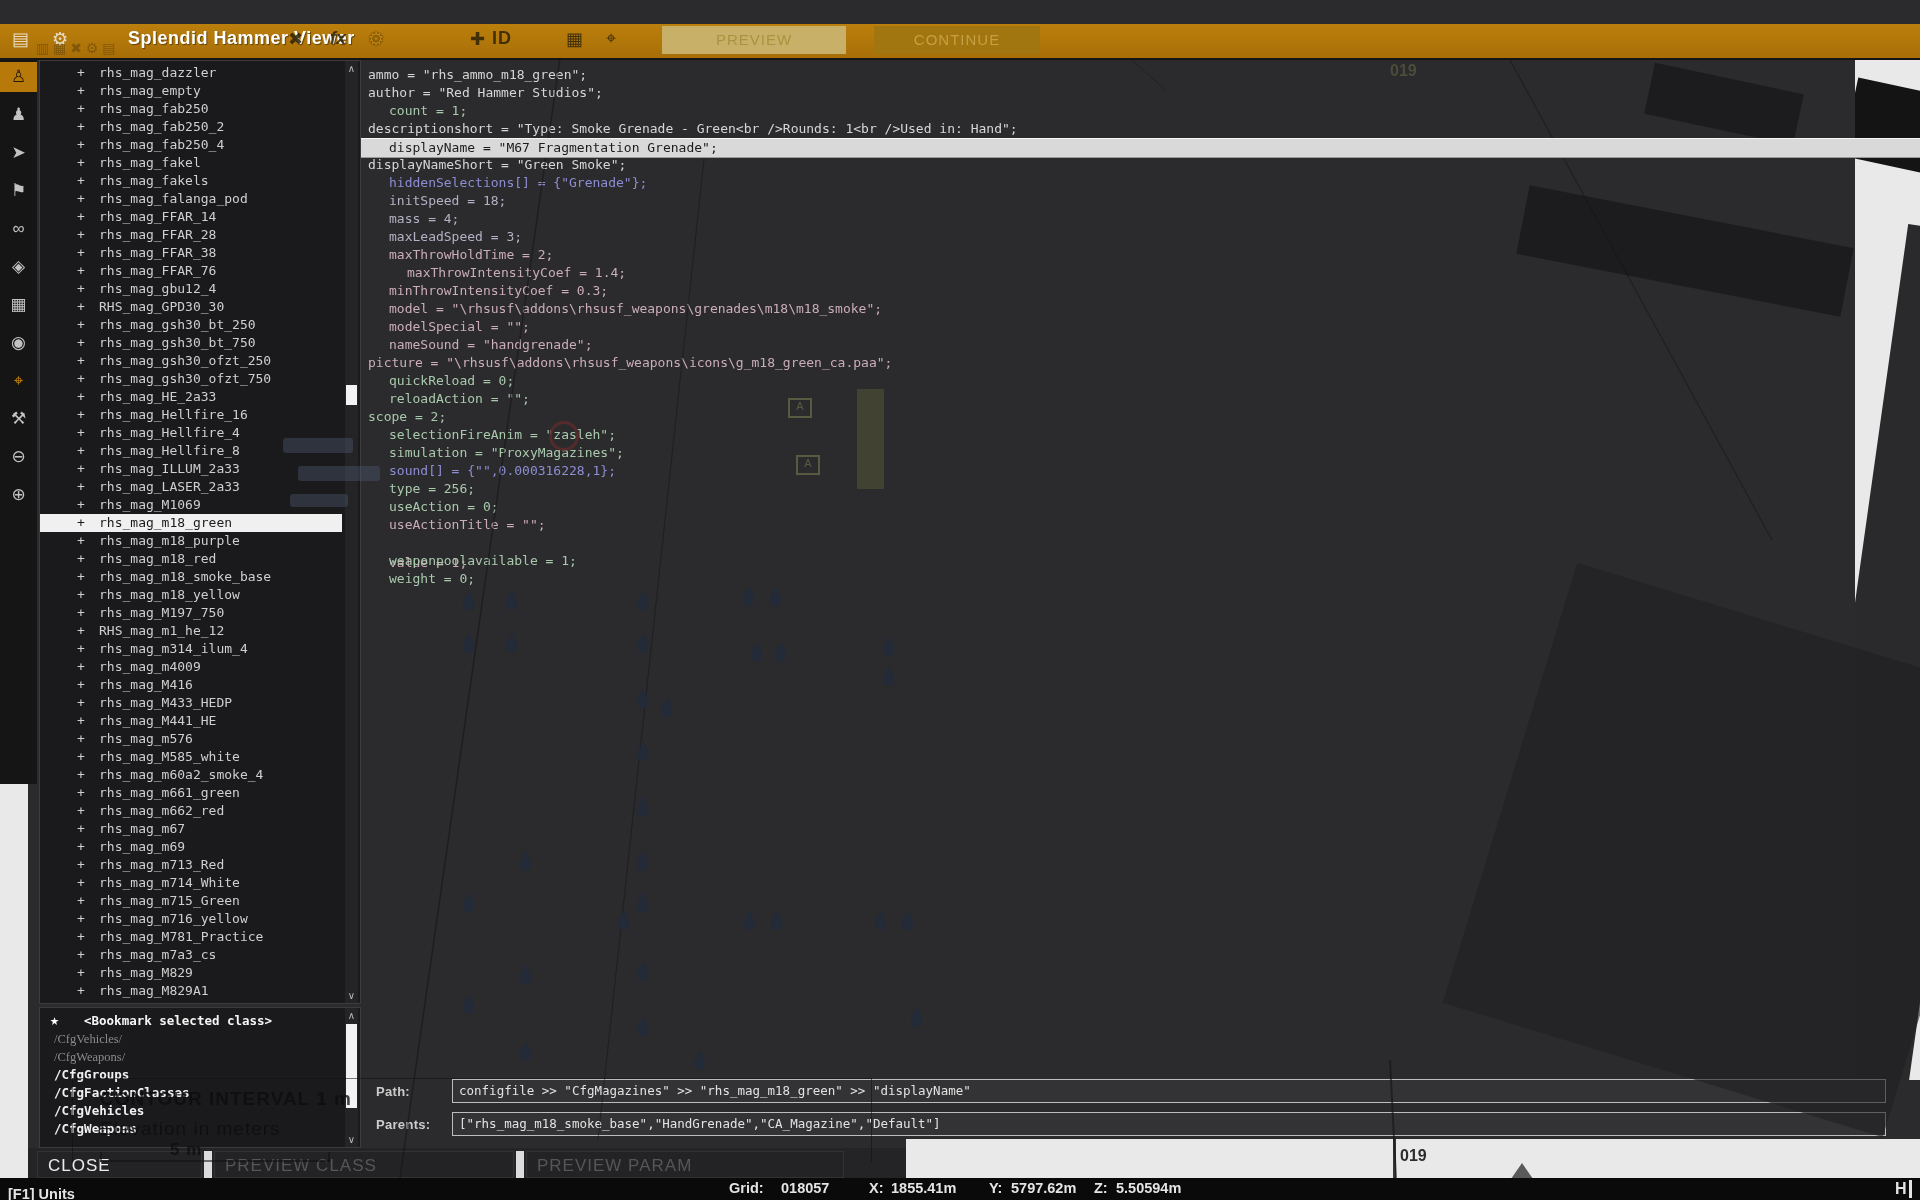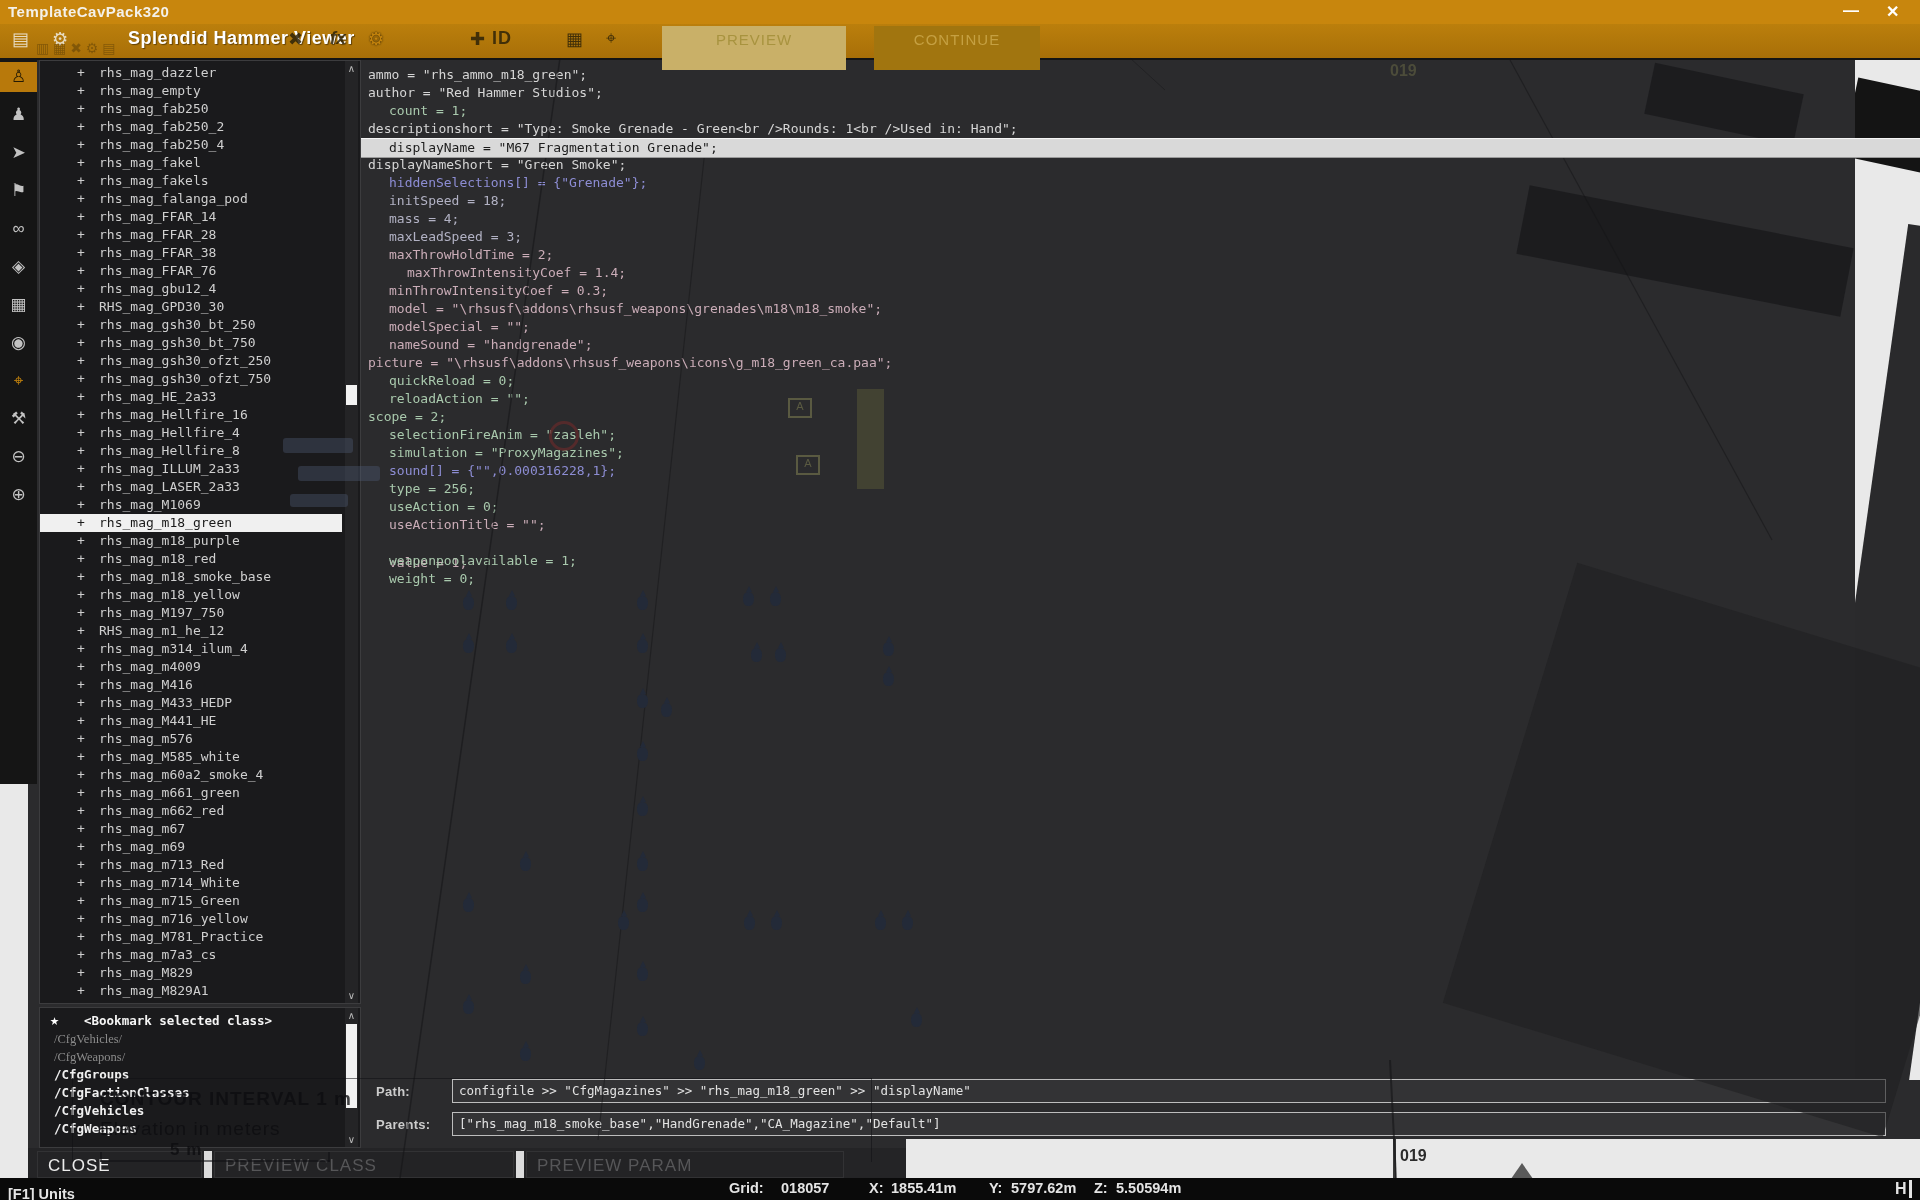--- a/index.html
+++ b/index.html
@@ -9,21 +9,21 @@
   
   #titlebar{left:0;top:0;width:1920px;height:24px;background:#c8860d;}
   #titlebar .title{left:8px;top:3px;color:#f4f1ea;font-weight:bold;font-size:15px;letter-spacing:.5px;}
   .wctl{top:2px;color:#fff;font-size:16px;font-weight:bold;cursor:default;}
   #toolbar{left:0;top:24px;width:1920px;height:34px;
            background:linear-gradient(#bb7f0c,#a86f08);border-bottom:2px solid #141414;}
   .tb-ico{top:4px;color:#2e2308;font-size:18px;opacity:.85;}
   .tb-ico.dim{opacity:.3;color:#1d1604;}
   #app-title{left:128px;top:4px;color:#ffffff;font-size:18px;font-weight:bold;
              text-shadow:1px 1px 1px rgba(0,0,0,.45);letter-spacing:.5px;}
-  .tb-btn{top:2px;height:44px;line-height:28px;text-align:center;font-size:15px;letter-spacing:1px;}
+  .tb-btn{top:2px;height:28px;line-height:28px;text-align:center;font-size:15px;letter-spacing:1px;}
   #btn-preview{left:662px;width:184px;background:#c9b068;color:#a8933f;}
   #btn-continue{left:874px;width:166px;background:#a1750f;color:#c5a042;}
   
   .bright{background:#e9e9e9;overflow:hidden;}
   .blk{position:absolute;background:#141414;}
   
   #left-strip{left:0;top:58px;width:37px;height:726px;background:#151515;}
   .strip-ico{position:absolute;left:0;width:37px;height:30px;text-align:center;
              line-height:30px;font-size:17px;color:#c2c2c2;}
   .strip-ico.orange{color:#c8860d;}
@@ -140,25 +140,20 @@
       <div class="gmark" style="left: 902px; top: 916px;"></div>
       <div class="gmark" style="left: 637px; top: 967px;"></div>
       <div class="gmark" style="left: 520px; top: 970px;"></div>
       <div class="gmark" style="left: 637px; top: 1022px;"></div>
       <div class="gmark" style="left: 520px; top: 1047px;"></div>
       <div class="gmark" style="left: 911px; top: 1013px;"></div>
       <div class="gmark" style="left: 694px; top: 1056px;"></div>
       <div class="gmark" style="left: 463px; top: 1000px;"></div>
     </div>
 
-  <div class="abs" id="titlebar">
-    <span class="abs title">TemplateCavPack320</span>
-    <span class="abs wctl" style="left:1843px;">—</span>
-    <span class="abs wctl" style="left:1886px;">✕</span>
-  </div>
 
   <div class="abs" id="toolbar">
     <span class="abs tb-ico" style="left:12px;color:#f0ece2;">▤</span>
     <span class="abs tb-ico" style="left:52px;color:#f0ece2;">⚙</span>
     <span class="abs tb-ico dim" style="left:36px;top:16px;font-size:14px;">▥ ▦ ✖ ⚙ ▤</span>
     <span class="abs" id="app-title">Splendid Hammer Viewer</span>
     <span class="abs tb-ico" style="left:288px;">✖</span>
     <span class="abs tb-ico" style="left:330px;font-style:italic;font-weight:bold;">fx</span>
     <span class="abs tb-ico" style="left:368px;color:#c8860d;text-shadow:0 0 2px #000;">⚙</span>
     <span class="abs tb-ico" style="left:470px;">✚</span>

